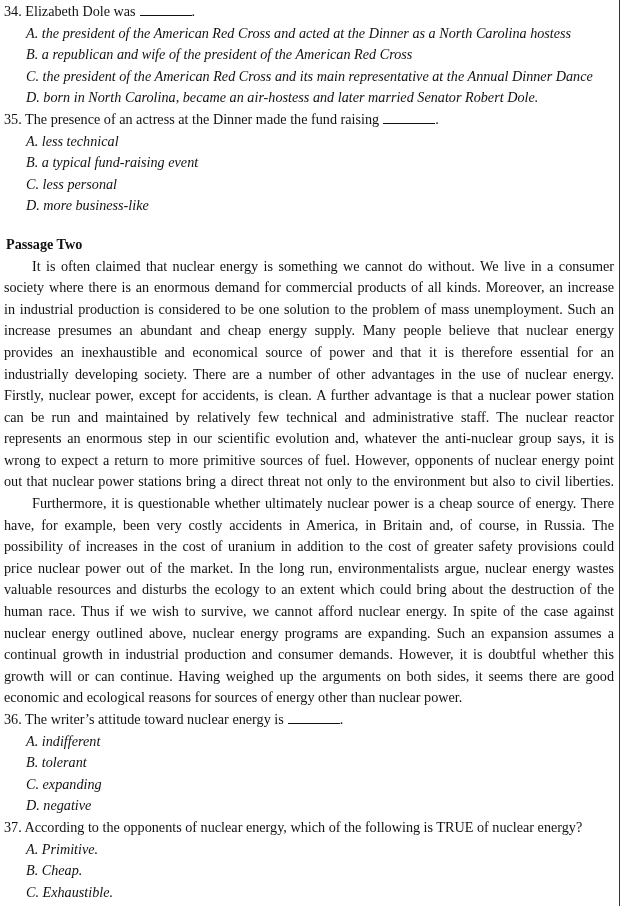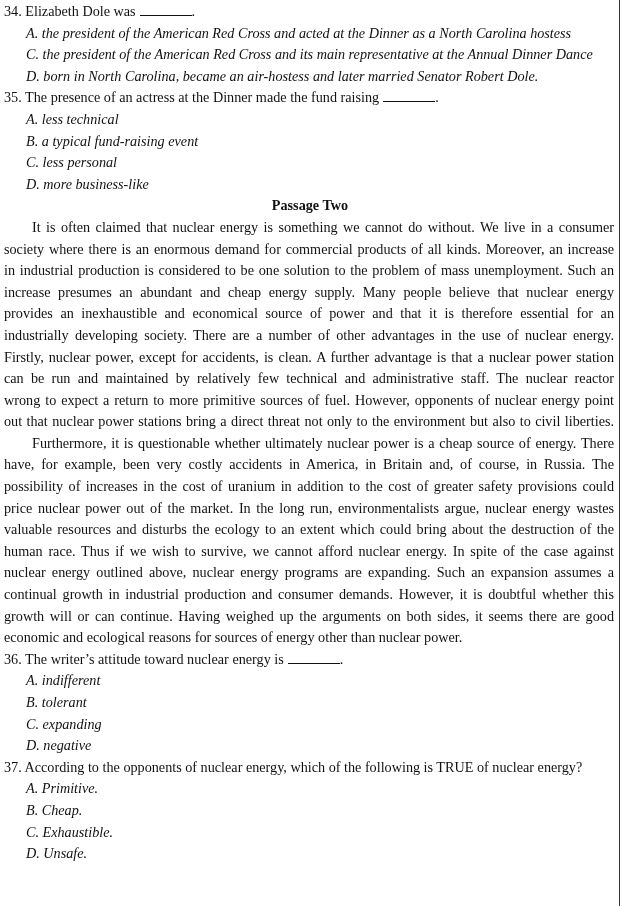--- a/index.html
+++ b/index.html
@@ -9,39 +9,40 @@
     color: #111111;
     font-size: 14.2px;
   }
   .right-border {
     position: absolute; top: 0; right: 0; width: 1px; height: 906px; background: #333333;
   }
   .page { position: absolute; left: 4px; top: 1px; width: 610px; }
   .line { height: 21.6px; line-height: 21.6px; white-space: nowrap; }
   .q { padding-left: 0; font-family: Liberation Serif, serif; }
   .opt { padding-left: 22px; font-style: italic; }
-  .title { text-align: center; font-weight: bold; padding-left: 2px; }
+  .title { font-weight: bold; padding-left: 2px; margin-top: 17px; }
   .para { text-align: justify; text-align-last: justify; font-family: Liberation Serif, serif; }
   .para.last { text-align-last: left; }
   .indent { text-indent: 28px; }
   .blank { display: inline-block; width: 52px; border-bottom: 1px solid #111; height: 13px; vertical-align: baseline; margin-left: 4px; }
 </style>
 </head>
 <body>
 
 <div class="right-border"></div>
 
 <div class="page">
 
   <div>
     <div class="line q">
       <span>34.</span>
       <span>Elizabeth Dole was</span><span class="blank"></span><span>.</span>
     </div>
     <div class="line opt">A. the president of the American Red Cross and acted at the Dinner as a North Carolina hostess</div>
+    <div class="line opt">B. a republican and wife of the president of the American Red Cross</div>
     <div class="line opt">C. the president of the American Red Cross and its main representative at the Annual Dinner Dance</div>
     <div class="line opt">D. born in North Carolina, became an air-hostess and later married Senator Robert Dole.</div>
   </div>
 
   <div>
     <div class="line q">
       <span>35.</span>
       <span>The presence of an actress at the Dinner made the fund raising</span><span class="blank"></span><span>.</span>
     </div>
     <div class="line opt">A. less technical</div>
@@ -54,20 +55,21 @@
 
   <div>
     <div class="line para indent">It is often claimed that nuclear energy is something we cannot do without. We live in a consumer</div>
     <div class="line para">society where there is an enormous demand for commercial products of all kinds. Moreover, an increase</div>
     <div class="line para">in industrial production is considered to be one solution to the problem of mass unemployment. Such an</div>
     <div class="line para">increase presumes an abundant and cheap energy supply. Many people believe that nuclear energy</div>
     <div class="line para">provides an inexhaustible and economical source of power and that it is therefore essential for an</div>
     <div class="line para">industrially developing society. There are a number of other advantages in the use of nuclear energy.</div>
     <div class="line para">Firstly, nuclear power, except for accidents, is clean. A further advantage is that a nuclear power station</div>
     <div class="line para">can be run and maintained by relatively few technical and administrative staff. The nuclear reactor</div>
+    <div class="line para">represents an enormous step in our scientific evolution and, whatever the anti-nuclear group says, it is</div>
     <div class="line para">wrong to expect a return to more primitive sources of fuel. However, opponents of nuclear energy point</div>
     <div class="line para">out that nuclear power stations bring a direct threat not only to the environment but also to civil liberties.</div>
   </div>
 
   <div>
     <div class="line para indent">Furthermore, it is questionable whether ultimately nuclear power is a cheap source of energy. There</div>
     <div class="line para">have, for example, been very costly accidents in America, in Britain and, of course, in Russia. The</div>
     <div class="line para">possibility of increases in the cost of uranium in addition to the cost of greater safety provisions could</div>
     <div class="line para">price nuclear power out of the market. In the long run, environmentalists argue, nuclear energy wastes</div>
     <div class="line para">valuable resources and disturbs the ecology to an extent which could bring about the destruction of the</div>

